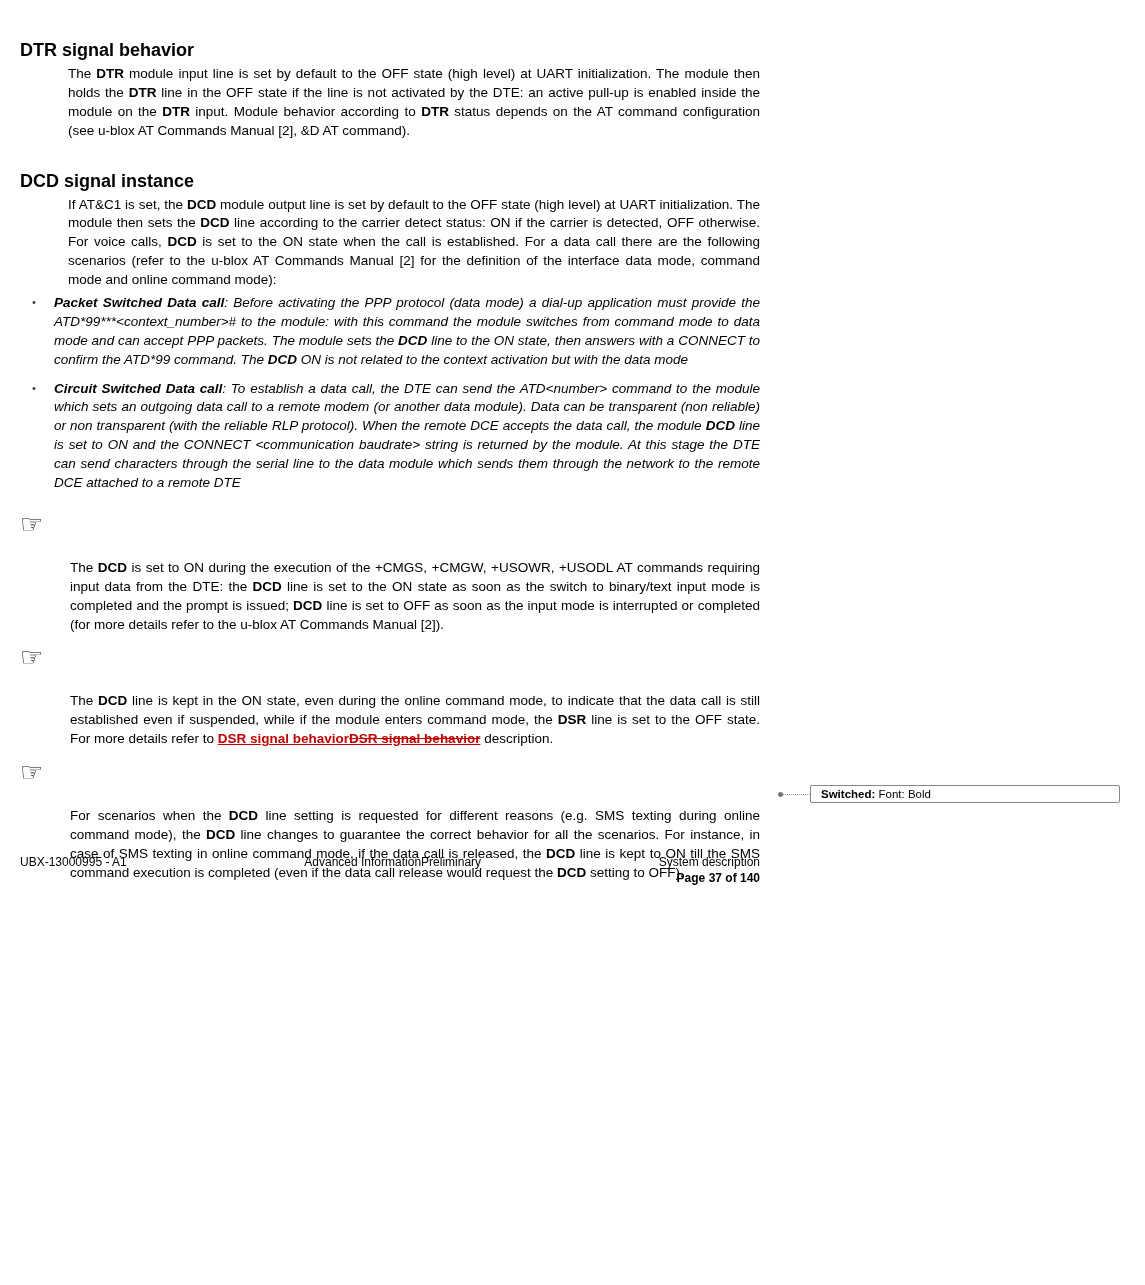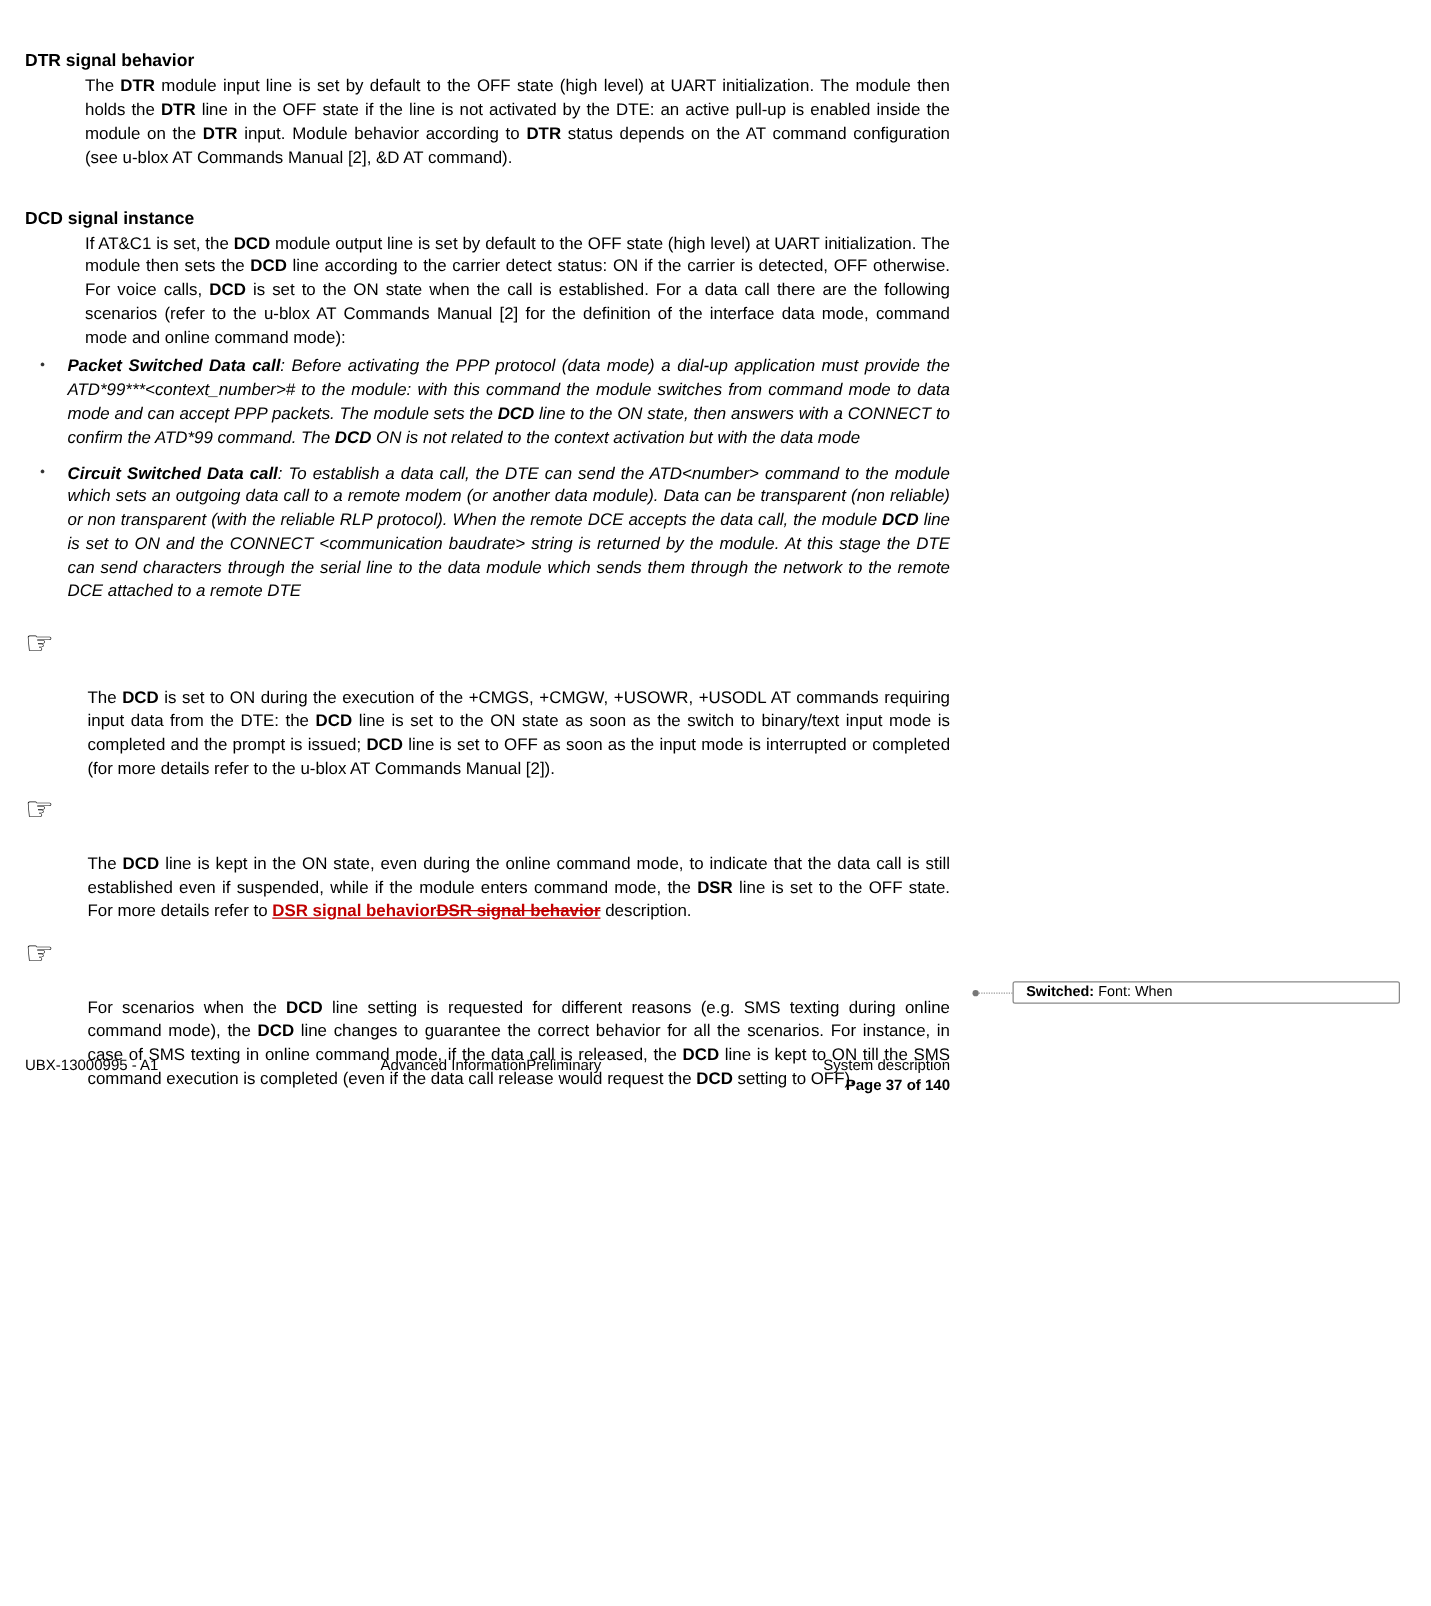--- a/index.html
+++ b/index.html
@@ -31,21 +31,21 @@
   }
   .logo svg { display:block; }
   .doc-title {
     font-size: 14px;
     margin-top: 4px;
   }
   .section-head {
     font-weight: 700;
     margin-top: 30px;
     margin-bottom: 4px;
-    font-size: 14px;
+    font-size: 18px;
   }
   p { line-height: 1.4; text-align: justify; margin-bottom: 2px; margin-left: 48px; }
   .b { font-weight: 700; }
   ul.bullets {
     list-style: none;
     margin-top: 4px;
     margin-left: 12px;
     font-style: italic;
   }
   ul.bullets li {
@@ -191,15 +191,15 @@
       <div class="right">System description</div>
     </div>
     <div class="pgnum">Page 37 of 140</div>
   </div>
 
 </div>
 
 <div class="balloon-wrap">
   <div class="connector"></div>
   <div class="balloon">
-    <span class="lb">Switched:</span><span> Font: When</span>
+    <span class="lb">Switched:</span><span> Font: Bold</span>
   </div>
 </div>
 
 </body></html>

